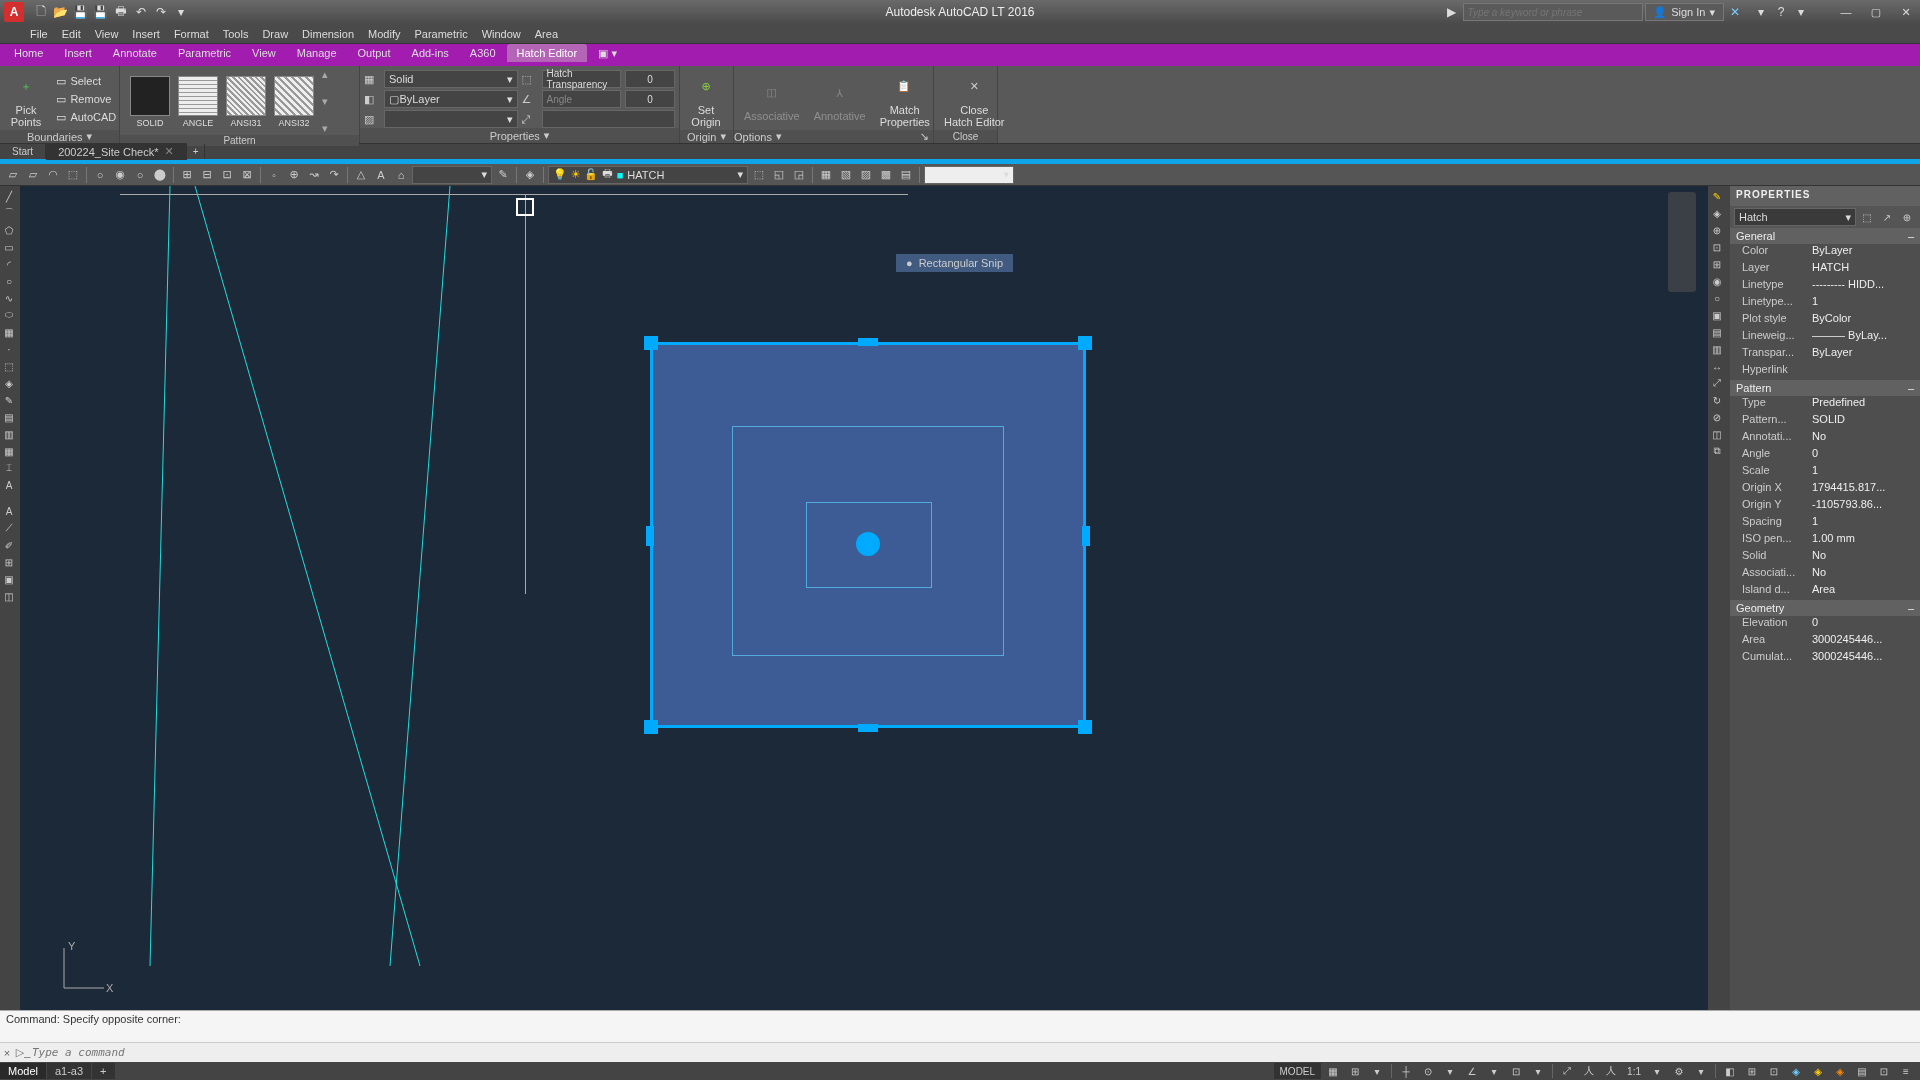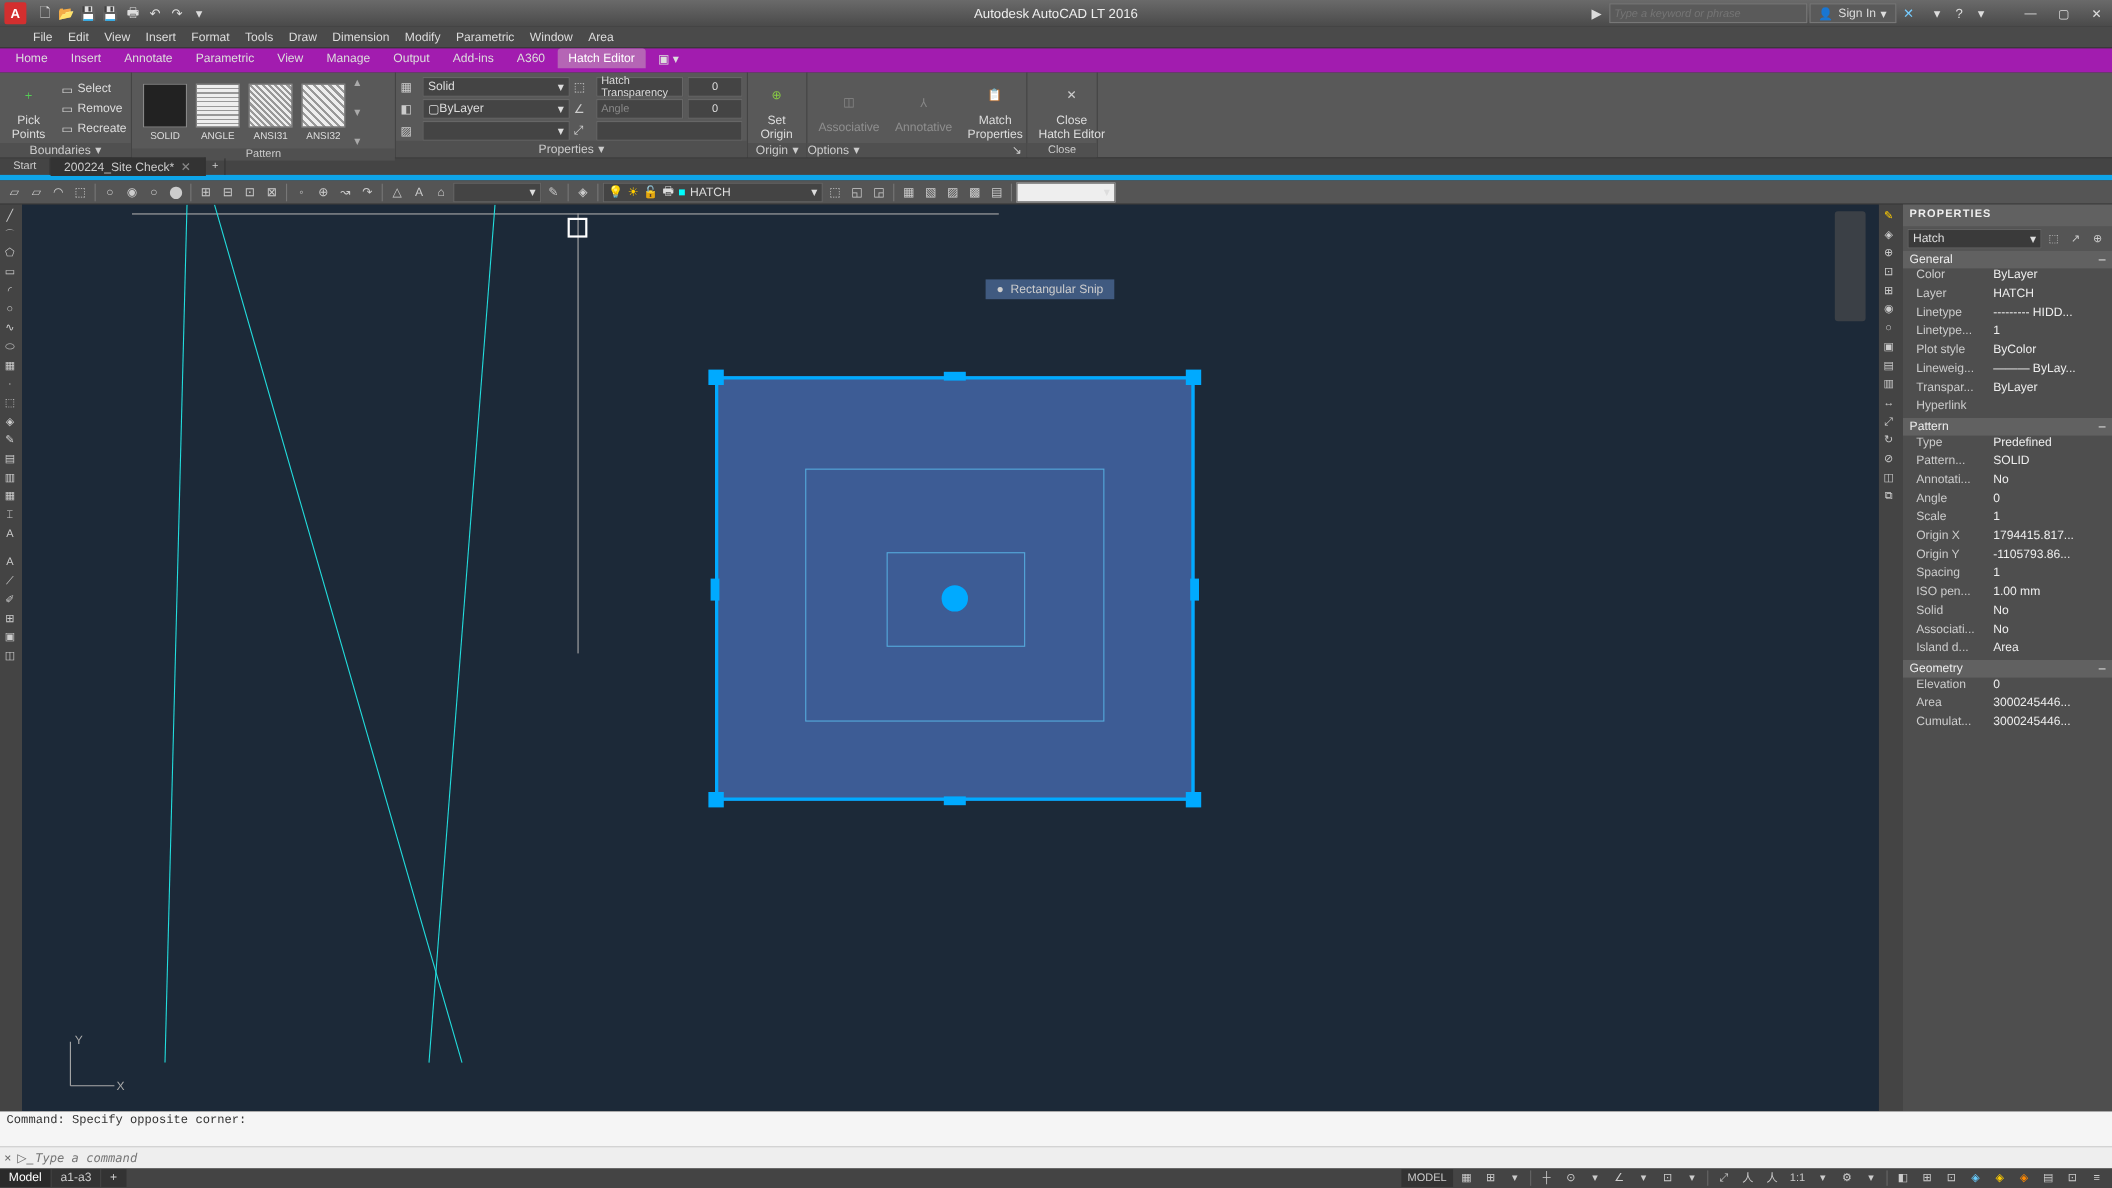--- a/index.html
+++ b/index.html
@@ -62,21 +62,21 @@
 .right-tools{width:22px;background:#444;display:flex;flex-direction:column;gap:1px;padding-top:2px}
 .props{width:190px;background:#4e4e4e;display:flex;flex-direction:column}
 .props-header{height:20px;background:#616161;color:#eee;font-size:10px;font-weight:bold;padding:3px 6px;letter-spacing:1px}
 .props-sel{height:22px;display:flex;align-items:center;gap:2px;padding:2px 4px;background:#555}
 .props-sel-dd{flex:1;height:18px;background:#3a3a3a;border:1px solid #666;color:#ddd;font-size:10px;padding:0 4px;display:flex;align-items:center;justify-content:space-between}
 .prop-section{background:#616161;color:#eee;font-size:10px;font-weight:normal;padding:2px 6px;display:flex;justify-content:space-between}
 .prop-item{display:flex;height:17px;font-size:10px}
 .prop-item-label{width:78px;padding-left:12px;color:#ccc;overflow:hidden;white-space:nowrap}
 .prop-item-val{flex:1;color:#eee;padding-left:4px;overflow:hidden;white-space:nowrap}
 .cmdarea{height:52px;background:#eee;border-top:1px solid #aaa;display:flex;flex-direction:column}
-.cmd-log{flex:1;padding:2px 6px;font-family:Liberation Mono, monospace;font-size:11px;color:#333;background:#f5f5f5}
+.cmd-log{flex:1;padding:2px 6px;font-family:Liberation Sans, sans-serif;font-size:11px;color:#333;background:#f5f5f5}
 .cmd-input-row{height:20px;display:flex;align-items:center;background:#eee;border-top:1px solid #ccc}
 .cmd-x{width:14px;text-align:center;color:#666;cursor:pointer}
 .cmd-prompt{width:18px;text-align:center;color:#666}
 .cmd-input{flex:1;border:none;background:transparent;font-family:Consolas,monospace;font-size:11px;color:#888;font-style:italic;outline:none}
 .statusbar{height:18px;background:#444;display:flex;align-items:center;color:#ccc;font-size:10px}
 .status-left{display:flex;align-items:center;gap:1px}
 .status-tab{padding:2px 8px;background:#333;cursor:pointer}
 .status-tab.active{background:#2a2a2a;color:#fff}
 .status-right{margin-left:auto;display:flex;align-items:center;gap:2px;padding-right:4px}
 .sb-btn{width:20px;height:16px;display:flex;align-items:center;justify-content:center;cursor:pointer;font-size:10px}
@@ -161,21 +161,21 @@
         <div class="small-btn">
             <span>▭</span>
             <span>Select</span>
           </div>
         <div class="small-btn">
             <span>▭</span>
             <span>Remove</span>
           </div>
         <div class="small-btn">
             <span>▭</span>
-            <span>Recreate</span>
+            <span>AutoCAD</span>
           </div>
       </div>
     </div>
     <div class="panel-title">
         <span>Boundaries</span>
         <span>▾</span>
       </div>
   </div>
 
   <div class="panel" style="width:240px">

